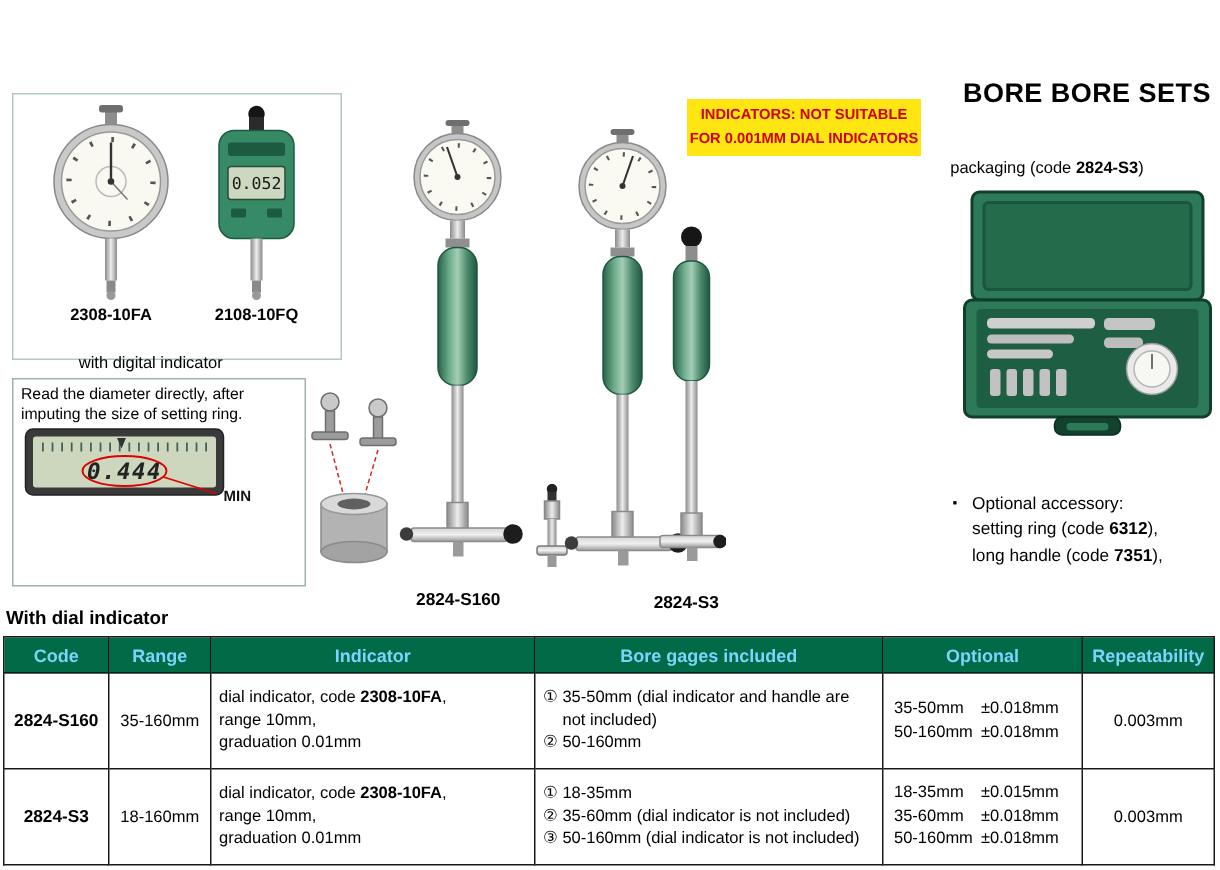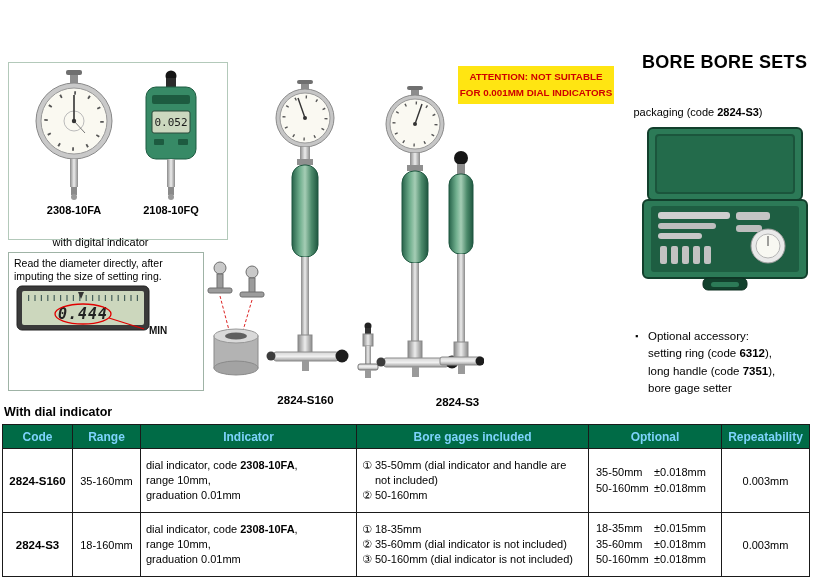--- a/index.html
+++ b/index.html
@@ -218,21 +218,21 @@
     <rect x="11" y="24" width="24" height="80" rx="11" fill="url(#gripGrad)" stroke="#1f5740"></rect>
     <rect x="19" y="104" width="8" height="88" fill="url(#steelGrad)"></rect>
     <rect x="16" y="192" width="14" height="16" fill="url(#steelGrad)" stroke="#8a8a8a"></rect>
     <rect x="2" y="207" width="42" height="8" rx="2" fill="url(#steelGradV)" stroke="#8a8a8a"></rect>
     <circle cx="42" cy="211" r="4.5" fill="#1d1d1d"></circle>
     <rect x="20" y="215" width="7" height="9" fill="#9a9a9a"></rect>
   </svg>
   <div class="abs product-label" style="left:420px; top:396px; width:75px">2824-S3</div>
 
   <div class="abs attention">
-    <div>ATTENTION: NOT SUITABLE</div>
+    <div>INDICATORS: NOT SUITABLE</div>
     <div>FOR 0.001MM DIAL INDICATORS</div>
   </div>
 
   <div class="abs page-title">BORE BORE SETS</div>
   <div class="abs packaging">
     <span>packaging (code </span><b>2824-S3</b><span>)</span>
   </div>
 
   <svg class="abs" style="left:640px; top:124px" width="170" height="172" viewBox="0 0 170 172">
     <rect x="8" y="4" width="154" height="72" rx="5" fill="#2c7a57" stroke="#123f2c" stroke-width="2"></rect>
@@ -255,21 +255,20 @@
     <circle cx="128" cy="122" r="12" fill="#f8f8f2" stroke="#b5b5b5"></circle>
     <line x1="128" y1="122" x2="128" y2="112" stroke="#444444"></line>
     <rect x="63" y="154" width="44" height="12" rx="5" fill="#12412d" stroke="#0c2e20"></rect>
     <rect x="71" y="158" width="28" height="5" rx="2.5" fill="#2c7a57"></rect>
   </svg>
 
   <div class="abs accessory">
     <div><span class="bullet">▪</span><span>Optional accessory:</span></div>
     <div class="acc-sub"><span>setting ring (code </span><b>6312</b><span>),</span></div>
     <div class="acc-sub"><span>long handle (code </span><b>7351</b><span>),</span></div>
-    <div class="acc-sub">bore gage setter</div>
   </div>
 
   <div class="abs table-title">With dial indicator</div>
 
   <table class="spec-table">
     <colgroup>
       <col style="width:70px">
         <col style="width:68px">
         <col style="width:216px">
       <col style="width:232px">

